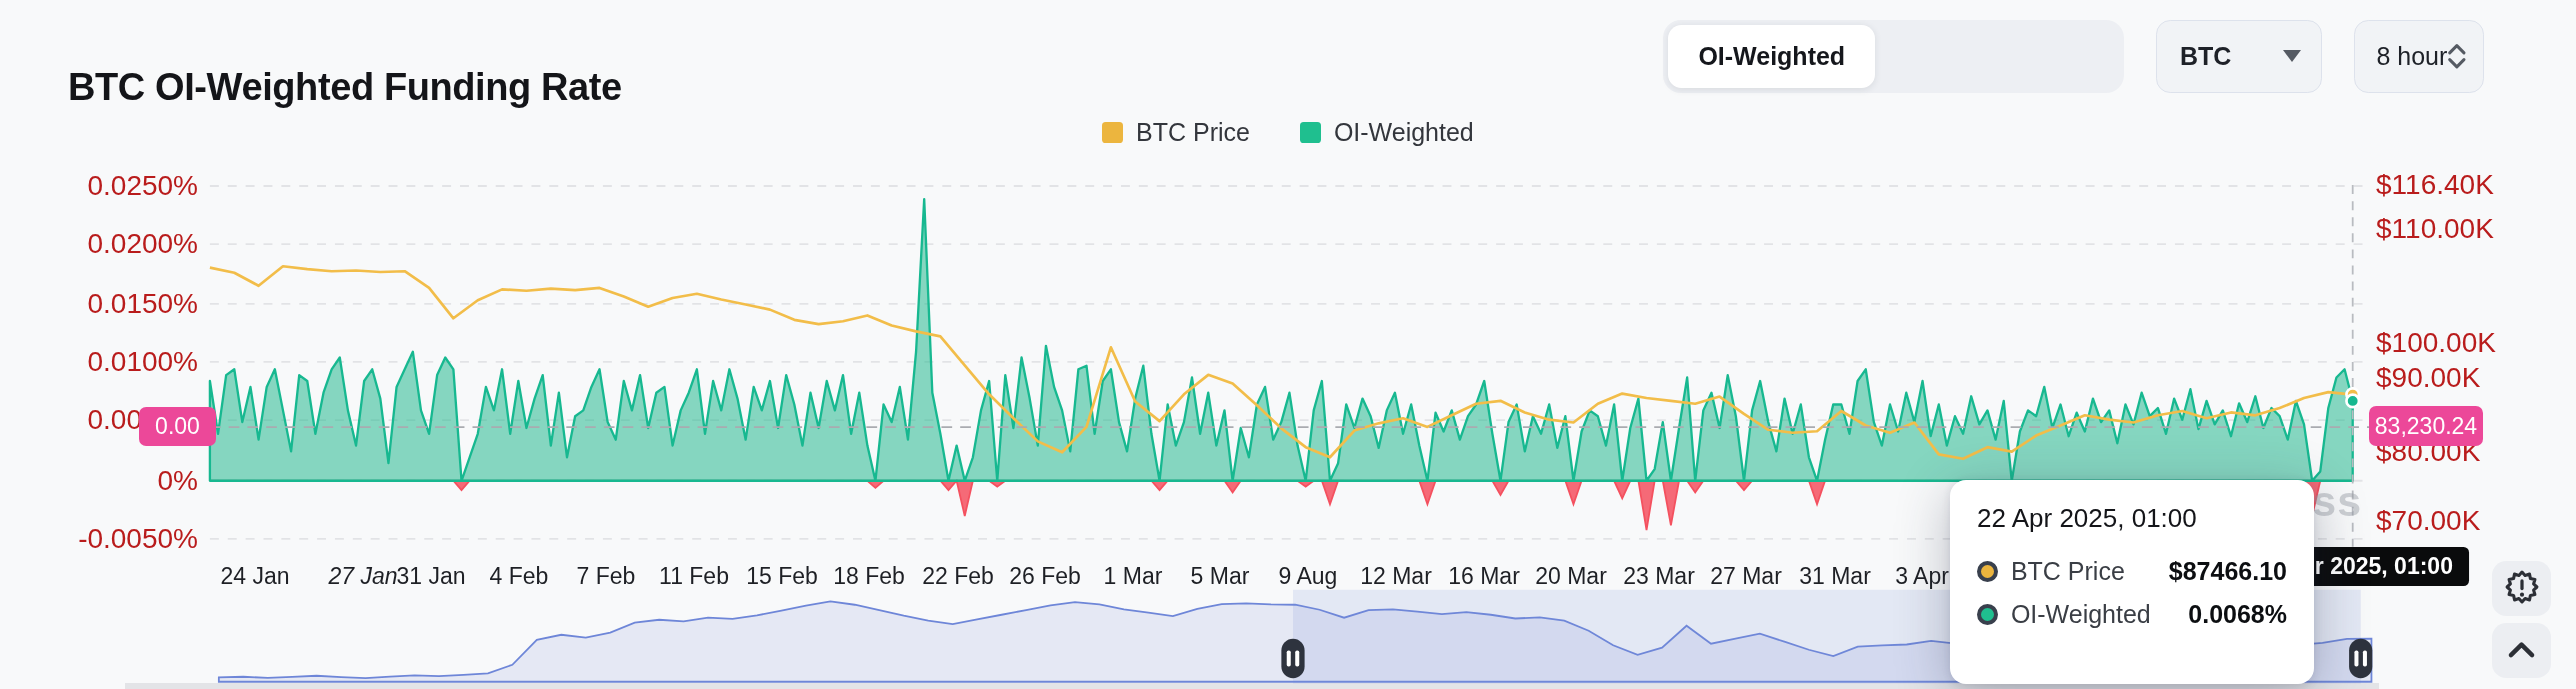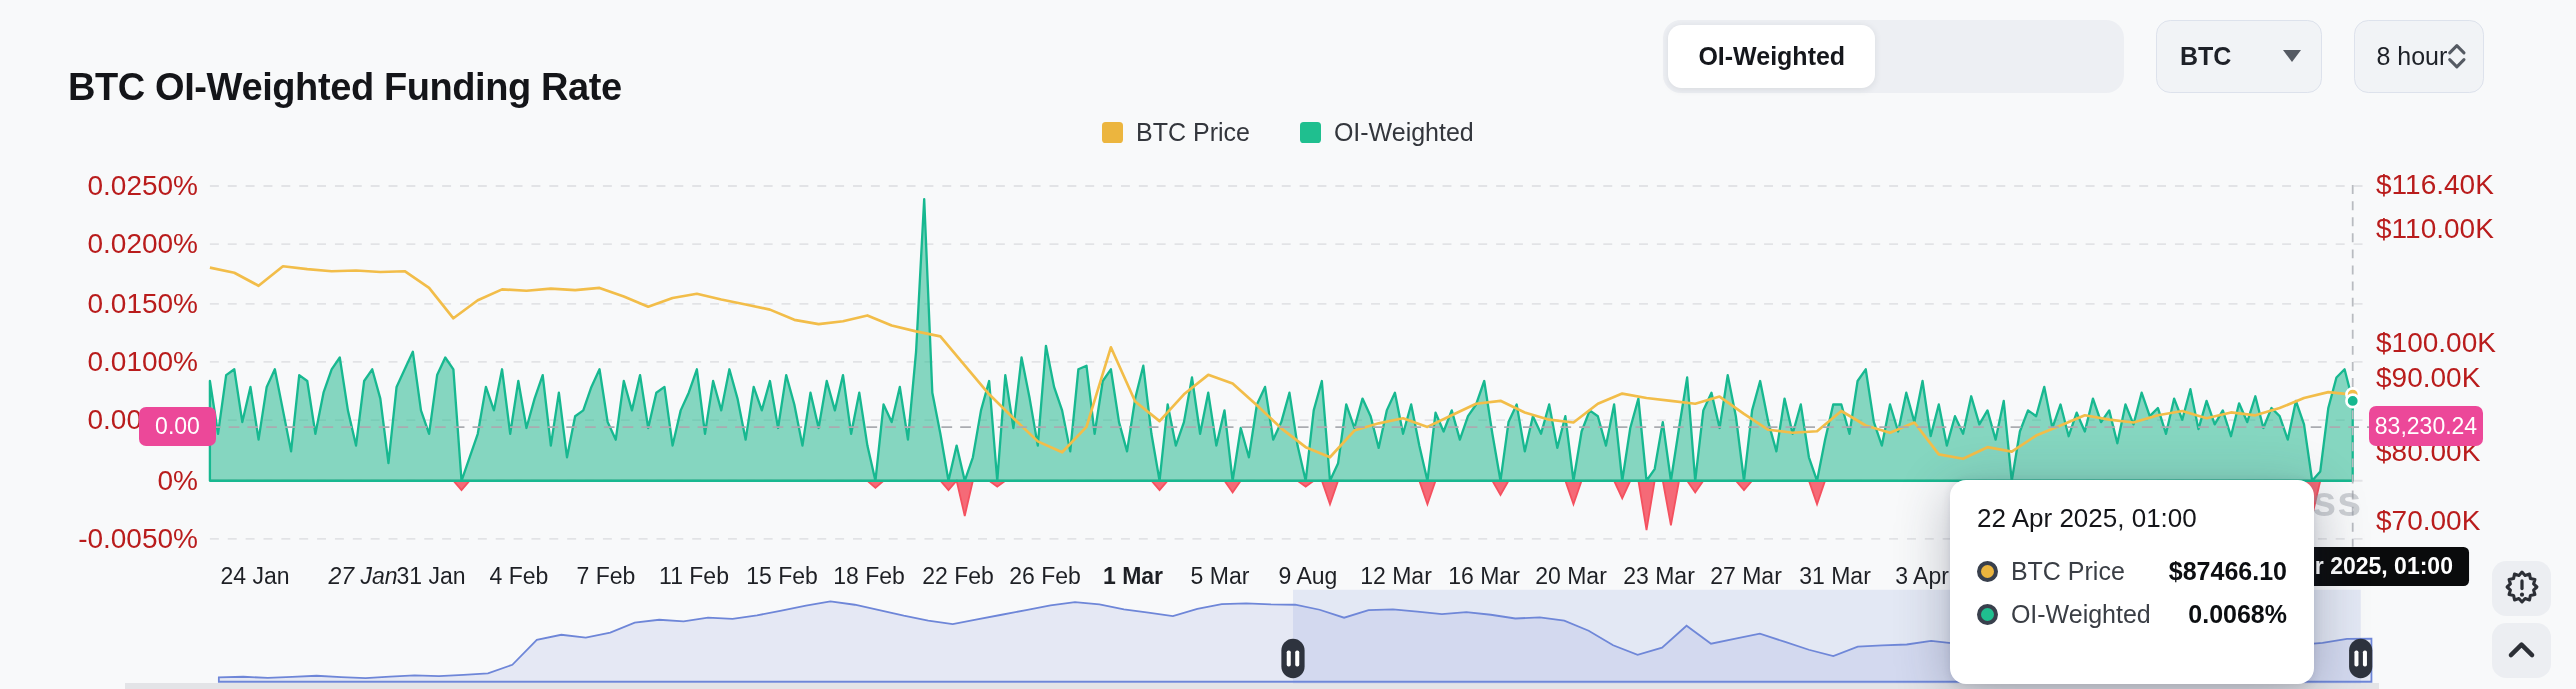--- a/index.html
+++ b/index.html
@@ -142,21 +142,21 @@
     <div class="xlab" style="left:255px;top:563px;">24 Jan</div>
     <div class="xlab" style="left:363px;top:563px;font-style:italic;">27 Jan</div>
     <div class="xlab" style="left:431px;top:563px;">31 Jan</div>
     <div class="xlab" style="left:519px;top:563px;">4 Feb</div>
     <div class="xlab" style="left:606px;top:563px;">7 Feb</div>
     <div class="xlab" style="left:694px;top:563px;">11 Feb</div>
     <div class="xlab" style="left:782px;top:563px;">15 Feb</div>
     <div class="xlab" style="left:869px;top:563px;">18 Feb</div>
     <div class="xlab" style="left:958px;top:563px;">22 Feb</div>
     <div class="xlab" style="left:1045px;top:563px;">26 Feb</div>
-    <div class="xlab" style="left:1133px;top:563px;font-weight:bold;">1 Mar</div>
+    <div class="xlab" style="left:1133px;top:563px;">1 Mar</div>
     <div class="xlab" style="left:1220px;top:563px;">5 Mar</div>
     <div class="xlab" style="left:1308px;top:563px;">9 Aug</div>
     <div class="xlab" style="left:1396px;top:563px;">12 Mar</div>
     <div class="xlab" style="left:1484px;top:563px;">16 Mar</div>
     <div class="xlab" style="left:1571px;top:563px;">20 Mar</div>
     <div class="xlab" style="left:1659px;top:563px;">23 Mar</div>
     <div class="xlab" style="left:1746px;top:563px;">27 Mar</div>
     <div class="xlab" style="left:1835px;top:563px;">31 Mar</div>
     <div class="xlab" style="left:1922px;top:563px;">3 Apr</div>
   </div>

